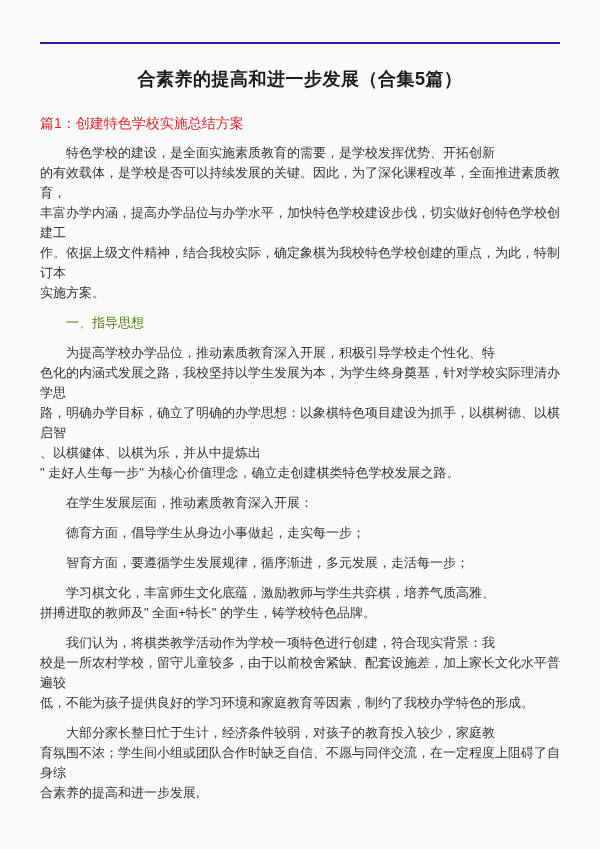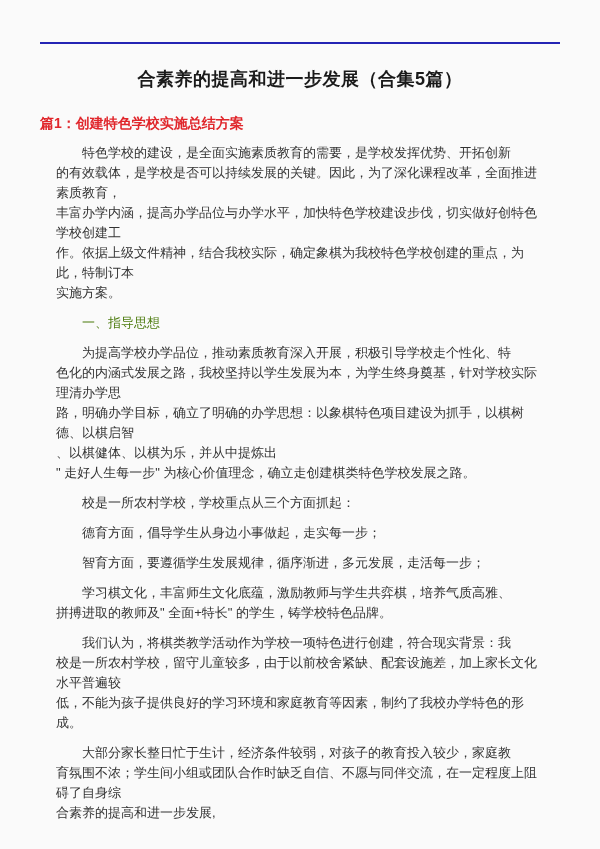--- a/index.html
+++ b/index.html
@@ -37,28 +37,28 @@
     line-height: 25px;
     font-weight: bold;
     color: #1a1a1a;
     text-align: center;
     letter-spacing: 0.5px;
   }
   .article-heading {
     margin: 22px 0 0 0;
     font-size: 14px;
     line-height: 19px;
-    font-weight: bold;
+    font-weight: normal;
     color: #e0262b;
   }
   .content {
     margin-top: 2px;
   }
   .content p {
-    margin: 10px 16px;
+    margin: 10px 0;
     font-size: 13px;
     line-height: 20px;
     color: #333333;
     text-indent: 2em;
     white-space: pre-wrap;
     word-break: break-all;
   }
   .content p.section-heading {
     color: #4d7c0f;
   }
@@ -79,21 +79,21 @@
 的有效载体，是学校是否可以持续发展的关键。因此，为了深化课程改革，全面推进素质教育，
 丰富办学内涵，提高办学品位与办学水平，加快特色学校建设步伐，切实做好创特色学校创建工
 作。依据上级文件精神，结合我校实际，确定象棋为我校特色学校创建的重点，为此，特制订本
 实施方案。</p>
     <p class="section-heading">一、指导思想</p>
     <p>为提高学校办学品位，推动素质教育深入开展，积极引导学校走个性化、特
 色化的内涵式发展之路，我校坚持以学生发展为本，为学生终身奠基，针对学校实际理清办学思
 路，明确办学目标，确立了明确的办学思想：以象棋特色项目建设为抓手，以棋树德、以棋启智
 、以棋健体、以棋为乐，并从中提炼出
 " 走好人生每一步" 为核心价值理念，确立走创建棋类特色学校发展之路。</p>
-    <p>校是一所农村学校，学校重点从三个方面抓起：</p>
+    <p>在学生发展层面，推动素质教育深入开展：</p>
     <p>德育方面，倡导学生从身边小事做起，走实每一步；</p>
     <p>智育方面，要遵循学生发展规律，循序渐进，多元发展，走活每一步；</p>
     <p>学习棋文化，丰富师生文化底蕴，激励教师与学生共弈棋，培养气质高雅、
 拼搏进取的教师及" 全面+特长" 的学生，铸学校特色品牌。</p>
     <p>我们认为，将棋类教学活动作为学校一项特色进行创建，符合现实背景：我
 校是一所农村学校，留守儿童较多，由于以前校舍紧缺、配套设施差，加上家长文化水平普遍较
 低，不能为孩子提供良好的学习环境和家庭教育等因素，制约了我校办学特色的形成。</p>
     <p>大部分家长整日忙于生计，经济条件较弱，对孩子的教育投入较少，家庭教
 育氛围不浓；学生间小组或团队合作时缺乏自信、不愿与同伴交流，在一定程度上阻碍了自身综
 合素养的提高和进一步发展,</p>

